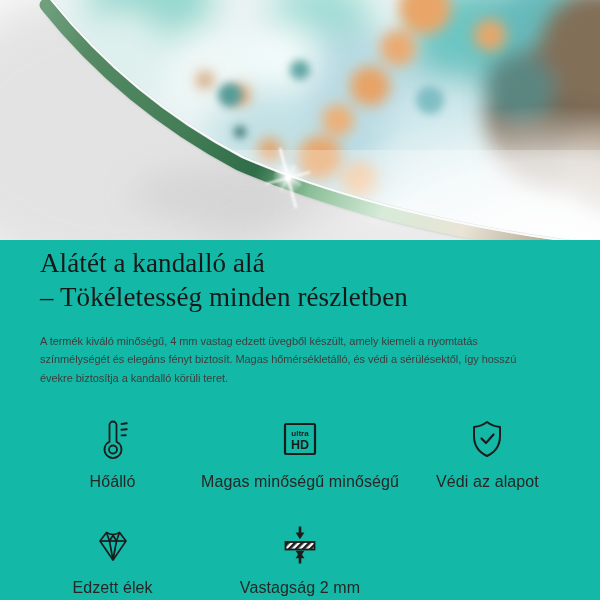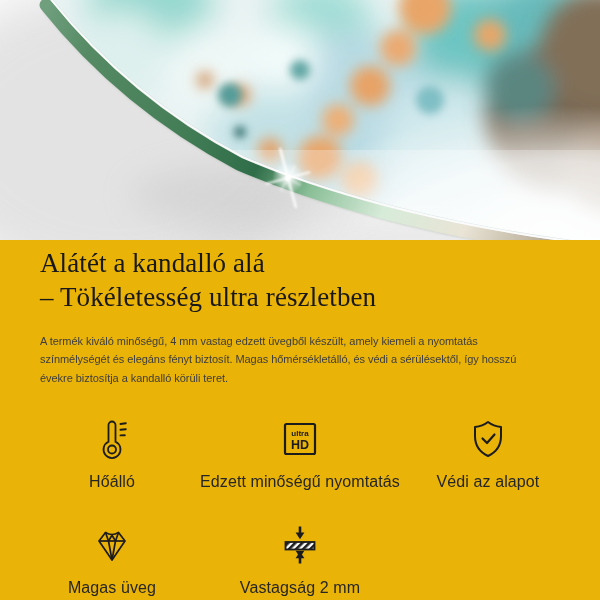--- a/index.html
+++ b/index.html
@@ -1,21 +1,21 @@
 <!DOCTYPE html>
 <html><head>
 <meta charset="utf-8">
 <style>
   html,body{margin:0;padding:0;}
   body{
     width:600px;height:600px;background:#ffffff;overflow:hidden;
     font-family:"Liberation Sans", sans-serif;
     -webkit-font-smoothing:antialiased;
   }
-  .page{width:600px;height:600px;background:#eab308;}
+  .page{width:600px;height:600px;background:#14b8a6;}
   .hero{position:relative;width:600px;height:240px;overflow:hidden;background:#fff;}
   .hero svg{display:block;}
   .content{padding:0 40px;}
   h1{
     margin:6px 0 17px;
     font-family:"Liberation Serif", serif;
     font-weight:400;
     font-size:27px;
     line-height:1.27;
     color:#181818;
@@ -171,21 +171,21 @@
           <path d="M10,-10 L-10,10" stroke-width="1.2" opacity="0.6"></path>
         </g>
         <circle r="2.6" fill="#ffffff"></circle>
       </g>
     </svg>
   </section>
 
   <section class="content">
     <h1>
       <span>Alátét a kandalló alá</span><br>
-      <span>– Tökéletesség ultra részletben</span>
+      <span>– Tökéletesség minden részletben</span>
     </h1>
 
     <p class="desc">A termék kiváló minőségű, 4 mm vastag edzett üvegből készült, amely kiemeli a nyomtatás színmélységét és elegáns fényt biztosít. Magas hőmérsékletálló, és védi a sérülésektől, így hosszú évekre biztosítja a kandalló körüli teret.</p>
 
     <div class="features">
 
       <div class="feature">
         <div class="icon-box">
           <svg width="44" height="44" viewBox="0 0 44 44" fill="none" stroke="#1c1c1c" stroke-width="1.8">
             <path d="M18.5,8 A3.5,3.5 0 0 1 25.5,8 L25.5,24.8 A8.5,8.5 0 1 1 18.5,24.8 Z"></path>
@@ -201,21 +201,21 @@
       </div>
 
       <div class="feature">
         <div class="icon-box">
           <svg width="44" height="44" viewBox="0 0 44 44">
             <rect x="7" y="7" width="30" height="30" rx="1.5" fill="none" stroke="#1c1c1c" stroke-width="2.2"></rect>
             <text class="hd-top" x="22" y="19" text-anchor="middle" fill="#1c1c1c">ultra</text>
             <text class="hd-bottom" x="22" y="31.5" text-anchor="middle" fill="#1c1c1c">HD</text>
           </svg>
         </div>
-        <span class="label">Edzett minőségű nyomtatás</span>
+        <span class="label">Magas minőségű minőségű</span>
       </div>
 
       <div class="feature">
         <div class="icon-box">
           <svg width="44" height="44" viewBox="0 0 44 44" fill="none" stroke="#1c1c1c" stroke-width="2">
             <path d="M22,5 C26,8 31,9.5 35,10 L35,19 C35,29 29.5,35.5 22,39 C14.5,35.5 9,29 9,19 L9,10 C13,9.5 18,8 22,5 Z" stroke-linejoin="round"></path>
             <path d="M16.5,21.5 L21,26 L28.5,17.5" stroke-width="2.2" stroke-linecap="round" stroke-linejoin="round"></path>
           </svg>
         </div>
         <span class="label">Védi az alapot</span>
@@ -227,21 +227,21 @@
             <path d="M9,18 L15.5,9.5 Q22,13.5 28.5,9.5 L35,18 L22,37 Z"></path>
             <path d="M9,18 L35,18"></path>
             <path d="M15.5,9.5 L18.5,18"></path>
             <path d="M28.5,9.5 L25.5,18"></path>
             <path d="M22,12.3 L18.5,18"></path>
             <path d="M22,12.3 L25.5,18"></path>
             <path d="M18.5,18 L22,37"></path>
             <path d="M25.5,18 L22,37"></path>
           </svg>
         </div>
-        <span class="label">Magas üveg</span>
+        <span class="label">Edzett élek</span>
       </div>
 
 
       <div class="feature">
         <div class="icon-box">
           <svg width="44" height="44" viewBox="0 0 44 44">
             <defs>
               <pattern id="hatch" width="5" height="5" patternUnits="userSpaceOnUse" patternTransform="rotate(45)">
                 <rect width="5" height="5" fill="#ffffff"></rect>
                 <rect width="2.6" height="5" fill="#1c1c1c"></rect>

